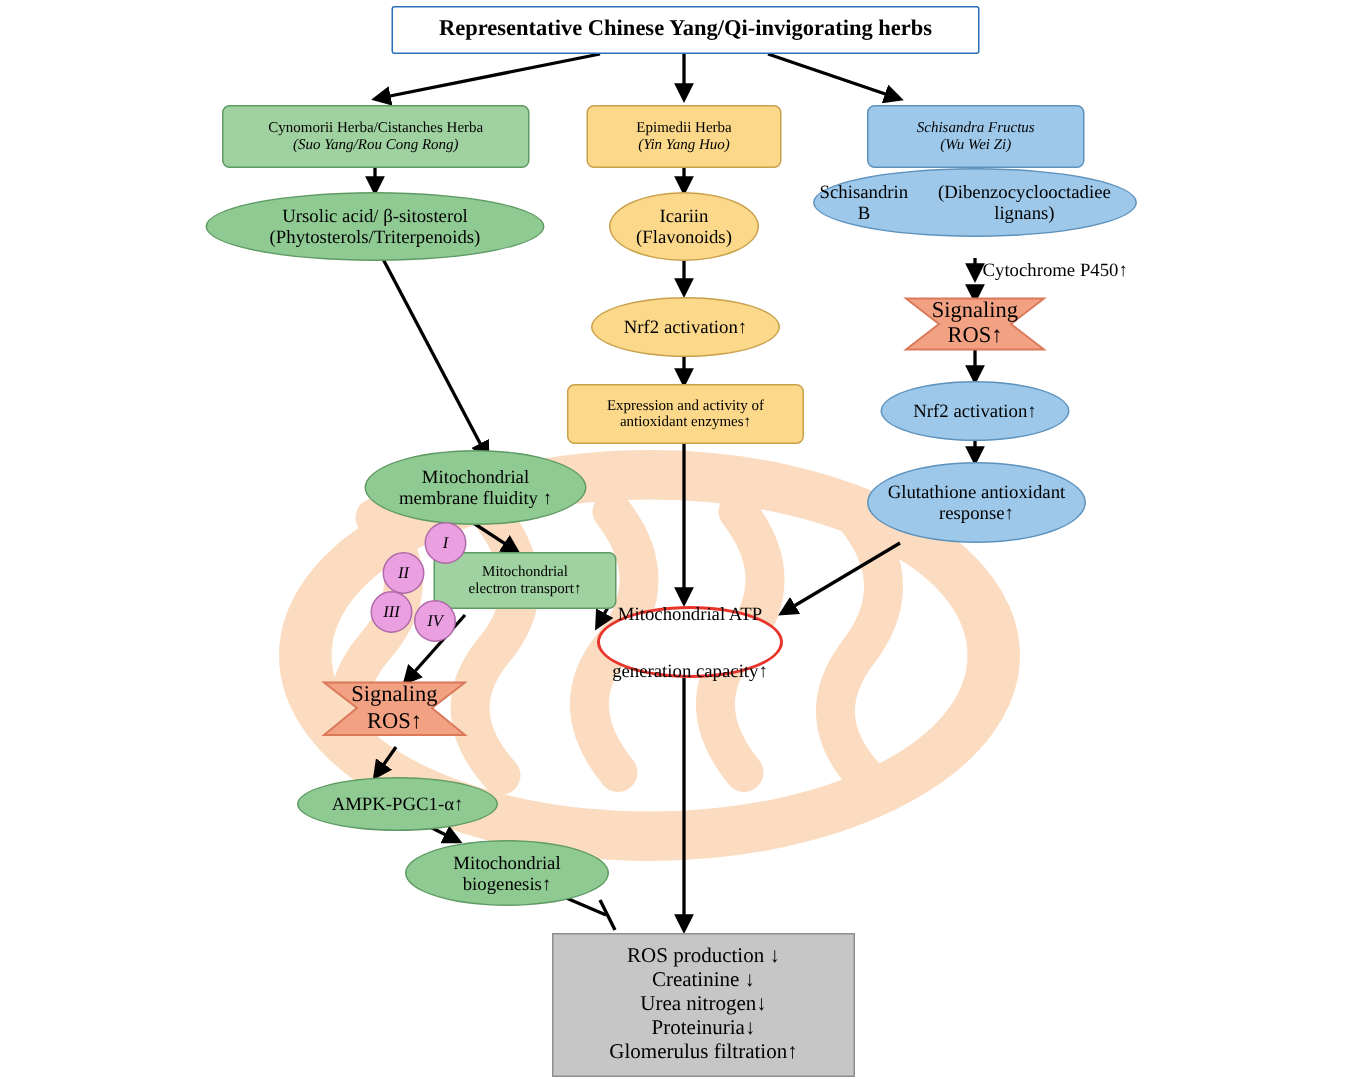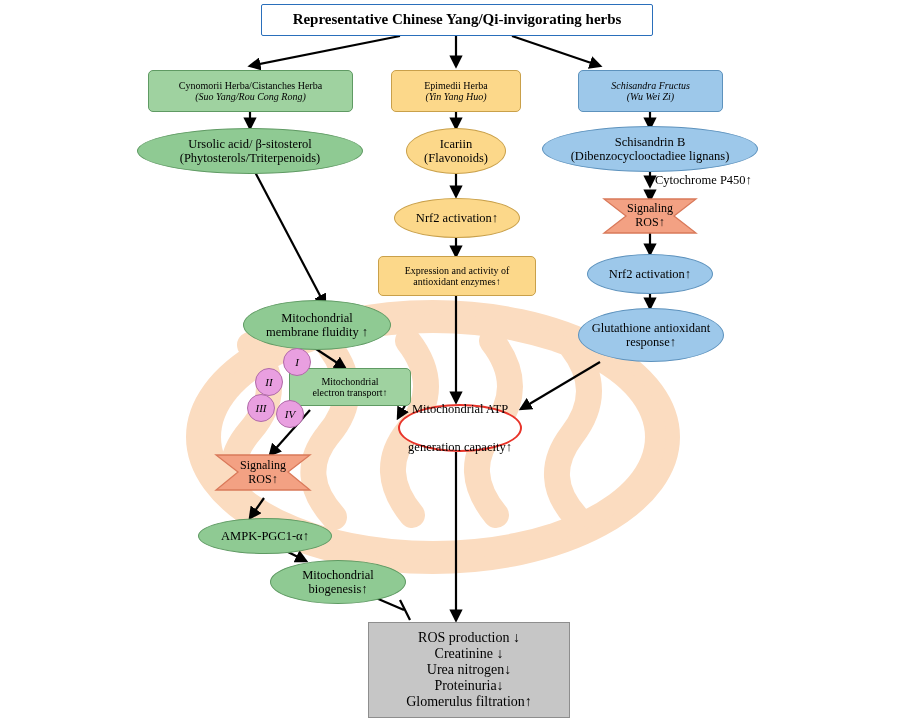--- a/index.html
+++ b/index.html
@@ -81,21 +81,21 @@
     justify-content: center;
   }
   .gray-box span { display: block; }
   .atp-ellipse {
     border: 2px solid #e8342a;
     background: #ffffff;
     border-radius: 50%;
     font-size: 12.5px;
   }
   .signaling {
-    font-size: 12px;
+    font-size: 15px;
     color: #000;
     background: transparent;
   }
   .plain-label {
     font-size: 12.5px;
     background: transparent;
   }
   svg.layer {
     position: absolute;
     left: 0;
@@ -200,21 +200,21 @@
   <div class="node ellipse yellow-ell" style="left:406px; top:128px; width:100px; height:46px; flex-direction:column;">
     <span>Icariin</span>
     <span>(Flavonoids)</span>
   </div>
 
   <div class="node ellipse green-ell" style="left:137px; top:128px; width:226px; height:46px; flex-direction:column;">
     <span>Ursolic acid/ β-sitosterol</span>
     <span>(Phytosterols/Triterpenoids)</span>
   </div>
 
-  <div class="node ellipse blue-ell" style="left:542px; top:126px; width:216px; height:46px; flex-direction:column;">
+  <div class="node ellipse blue-ell" style="left:542px; top:112px; width:216px; height:46px; flex-direction:row;">
     <span>Schisandrin B</span>
     <span>(Dibenzocyclooctadiee lignans)</span>
   </div>
 
   <div class="node plain-label" style="left:655px; top:170px; width:140px; height:20px; justify-content:flex-start;">
     <span>Cytochrome P450↑</span>
   </div>
 
   <svg class="layer">
     <path d="M 604 199 L 696 199 L 674 216 L 696 233 L 604 233 L 626 216 Z" fill="#f3a183" stroke="#d9795a" stroke-width="1.3"></path>

